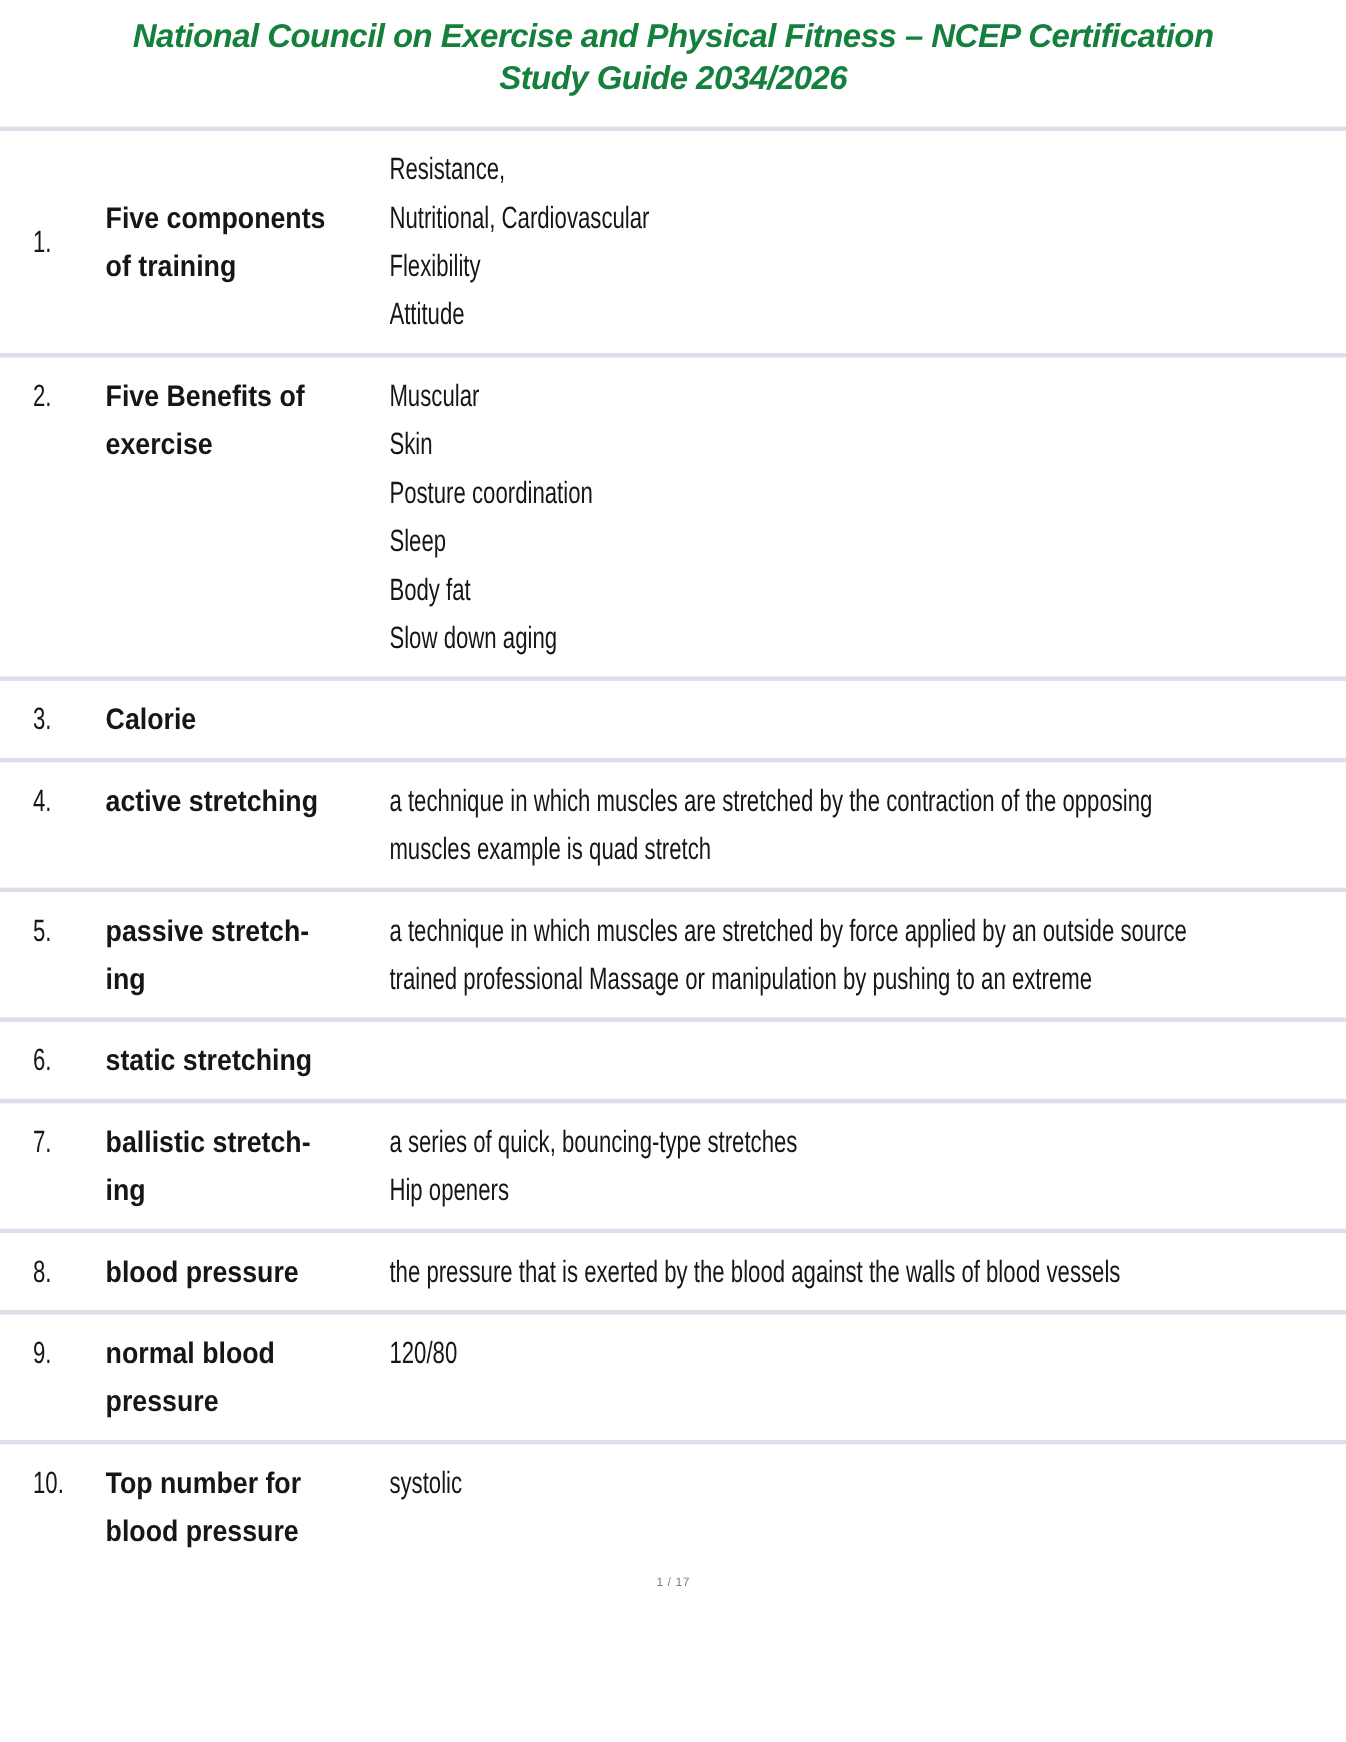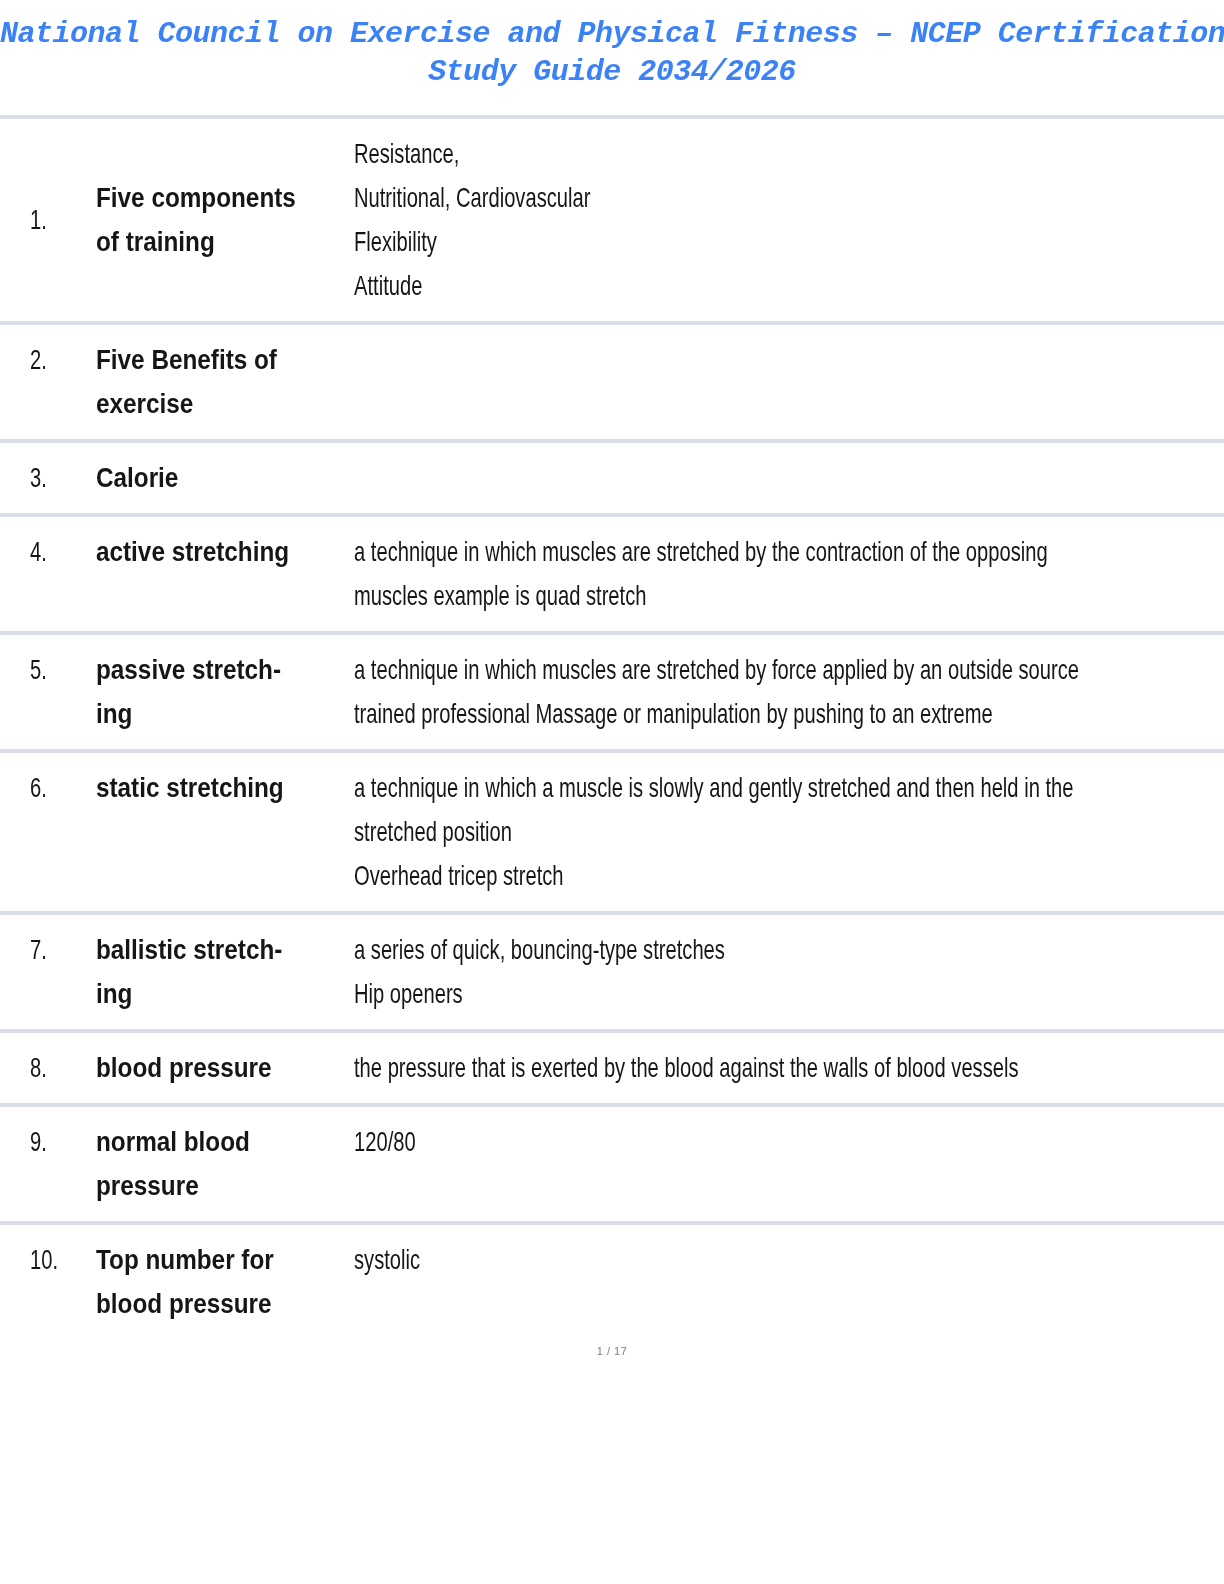--- a/index.html
+++ b/index.html
@@ -67,21 +67,21 @@
     font-size: 11px;
     color: #7e7e7e;
     letter-spacing: 0.5px;
   }
 </style>
 </head>
 <body>
 
 <div class="page">
 
-  <div class="doc-title" style="color: #3b82f6; font-family: Liberation Mono, monospace;">
+  <div class="doc-title" style="color: #15803d;">
     <div class="ttl-ln">National Council on Exercise and Physical Fitness – NCEP Certification</div>
     <div class="ttl-ln">Study Guide 2034/2026</div>
   </div>
 
   <div class="def-table">
       <div class="row">
     <div class="cell cell-num">
           <div class="ln">1.</div>
         </div>
     <div class="cell cell-term">
@@ -96,20 +96,28 @@
         </div>
   </div>
       <div class="row">
     <div class="cell cell-num">
           <div class="ln">2.</div>
         </div>
     <div class="cell cell-term">
           <div class="ln">Five Benefits of</div>
           <div class="ln">exercise</div>
         </div>
+    <div class="cell cell-def">
+          <div class="ln">Muscular</div>
+          <div class="ln">Skin</div>
+          <div class="ln">Posture coordination</div>
+          <div class="ln">Sleep</div>
+          <div class="ln">Body fat</div>
+          <div class="ln">Slow down aging</div>
+        </div>
   </div>
       <div class="row">
     <div class="cell cell-num">
           <div class="ln">3.</div>
         </div>
     <div class="cell cell-term">
           <div class="ln">Calorie</div>
         </div>
   </div>
       <div class="row">
@@ -137,25 +145,20 @@
           <div class="ln">trained professional Massage or manipulation by pushing to an extreme</div>
         </div>
   </div>
       <div class="row">
     <div class="cell cell-num">
           <div class="ln">6.</div>
         </div>
     <div class="cell cell-term">
           <div class="ln">static stretching</div>
         </div>
-    <div class="cell cell-def">
-          <div class="ln">a technique in which a muscle is slowly and gently stretched and then held in the</div>
-          <div class="ln">stretched position</div>
-          <div class="ln">Overhead tricep stretch</div>
-        </div>
   </div>
       <div class="row">
     <div class="cell cell-num">
           <div class="ln">7.</div>
         </div>
     <div class="cell cell-term">
           <div class="ln">ballistic stretch-</div>
           <div class="ln">ing</div>
         </div>
     <div class="cell cell-def">

